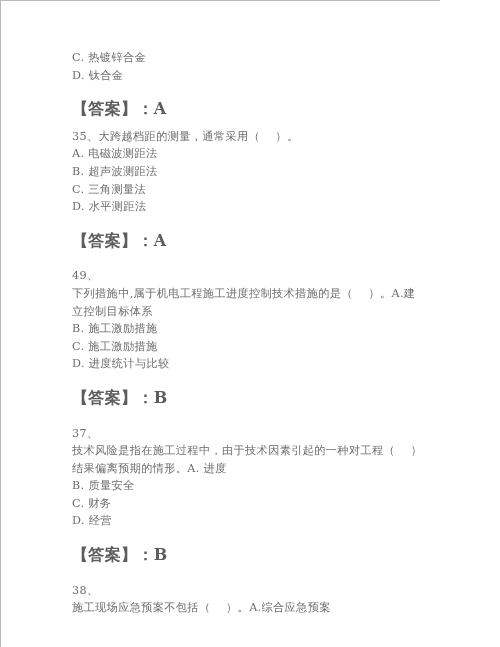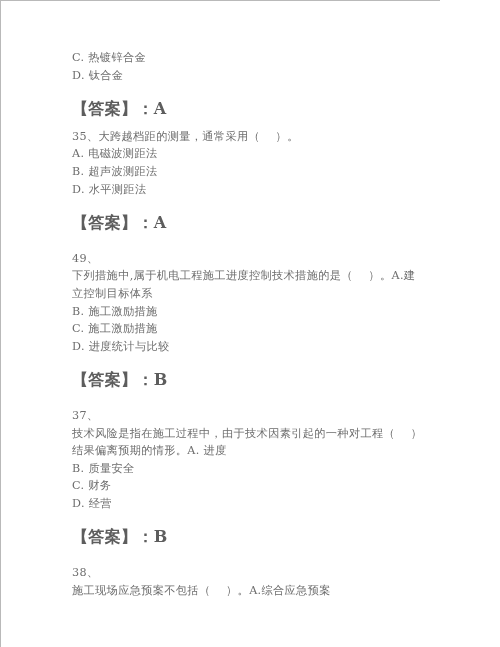--- a/index.html
+++ b/index.html
@@ -74,20 +74,21 @@
     <div class="blk">
       <div class="ans">【答案】：A</div>
     </div>
 
     <div class="gap-sm"></div>
 
     <div class="blk">
       <div class="ln">35、大跨越档距的测量，通常采用（    ）。</div>
       <div class="ln">A. 电磁波测距法</div>
       <div class="ln">B. 超声波测距法</div>
+      <div class="ln">C. 三角测量法</div>
       <div class="ln">D. 水平测距法</div>
     </div>
 
     <div class="gap-md"></div>
 
     <div class="blk">
       <div class="ans">【答案】：A</div>
     </div>
 
     <div class="gap-lg"></div>

